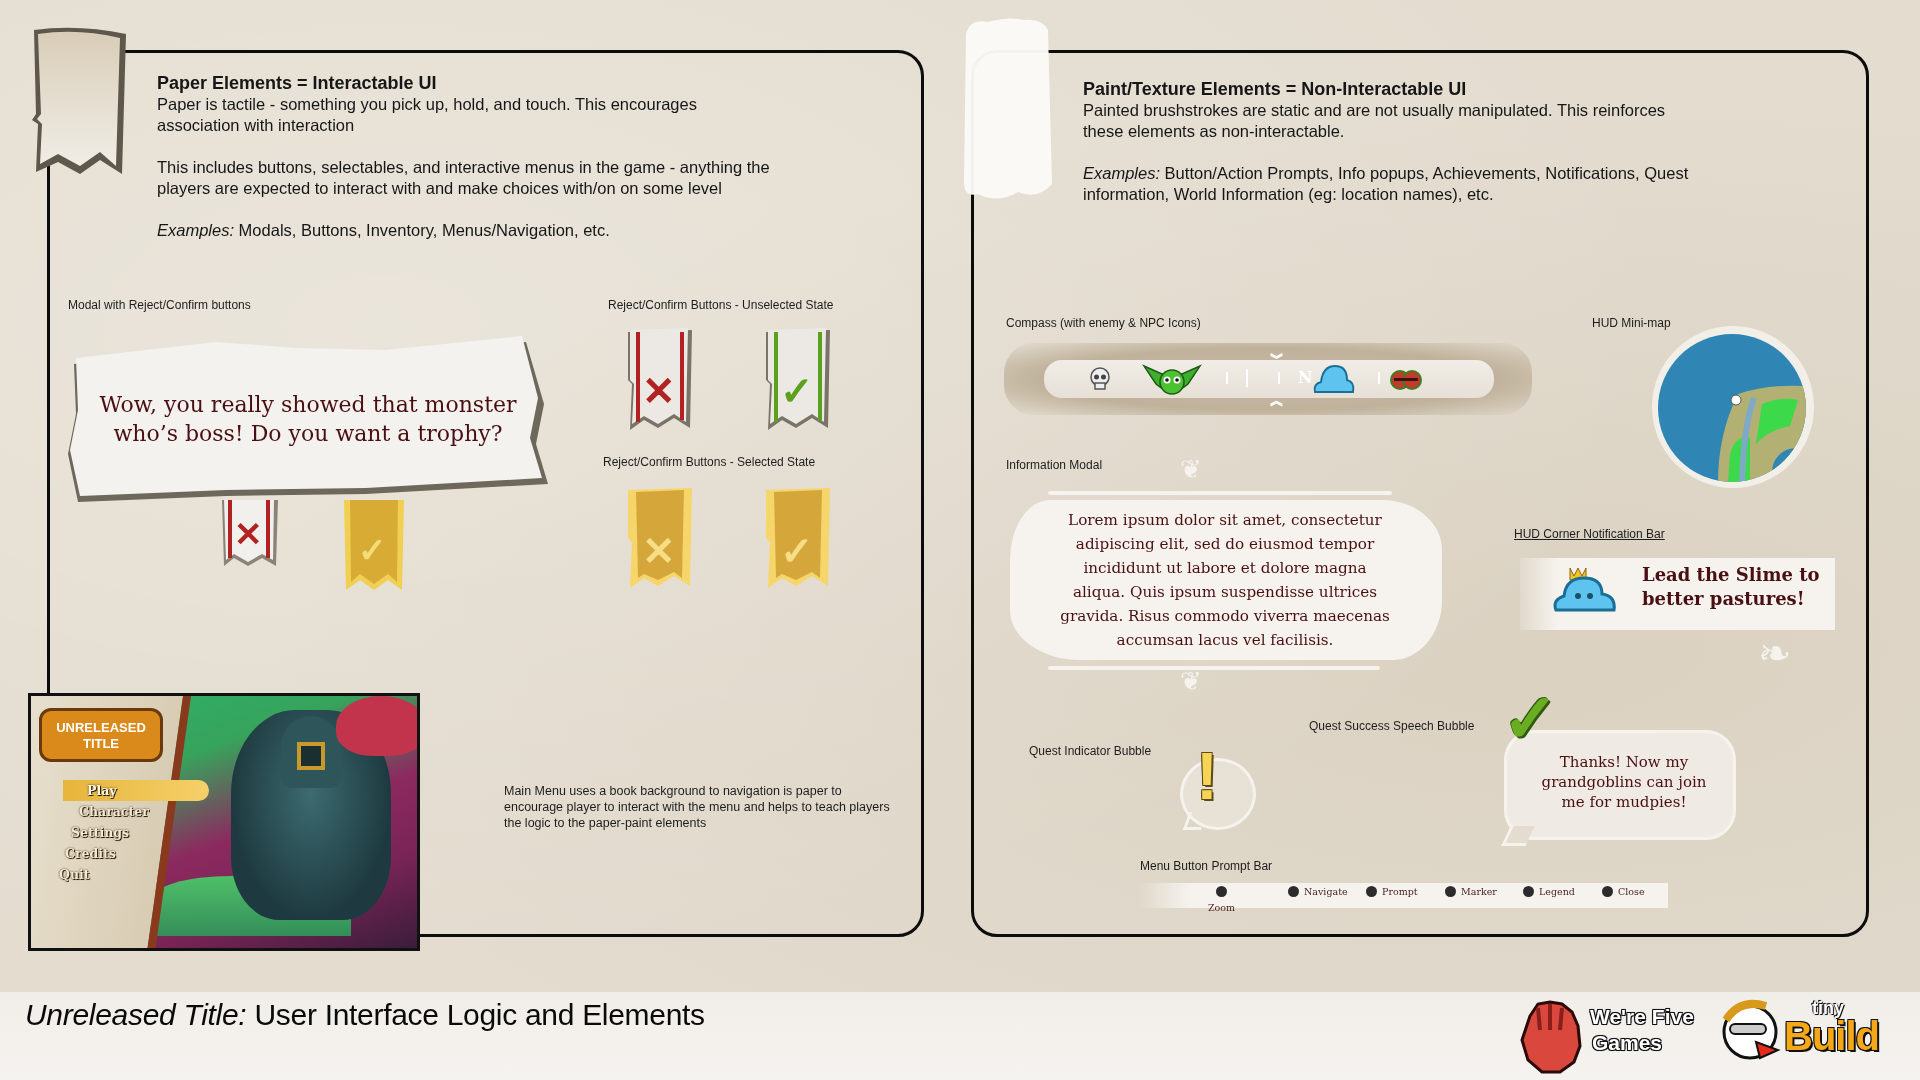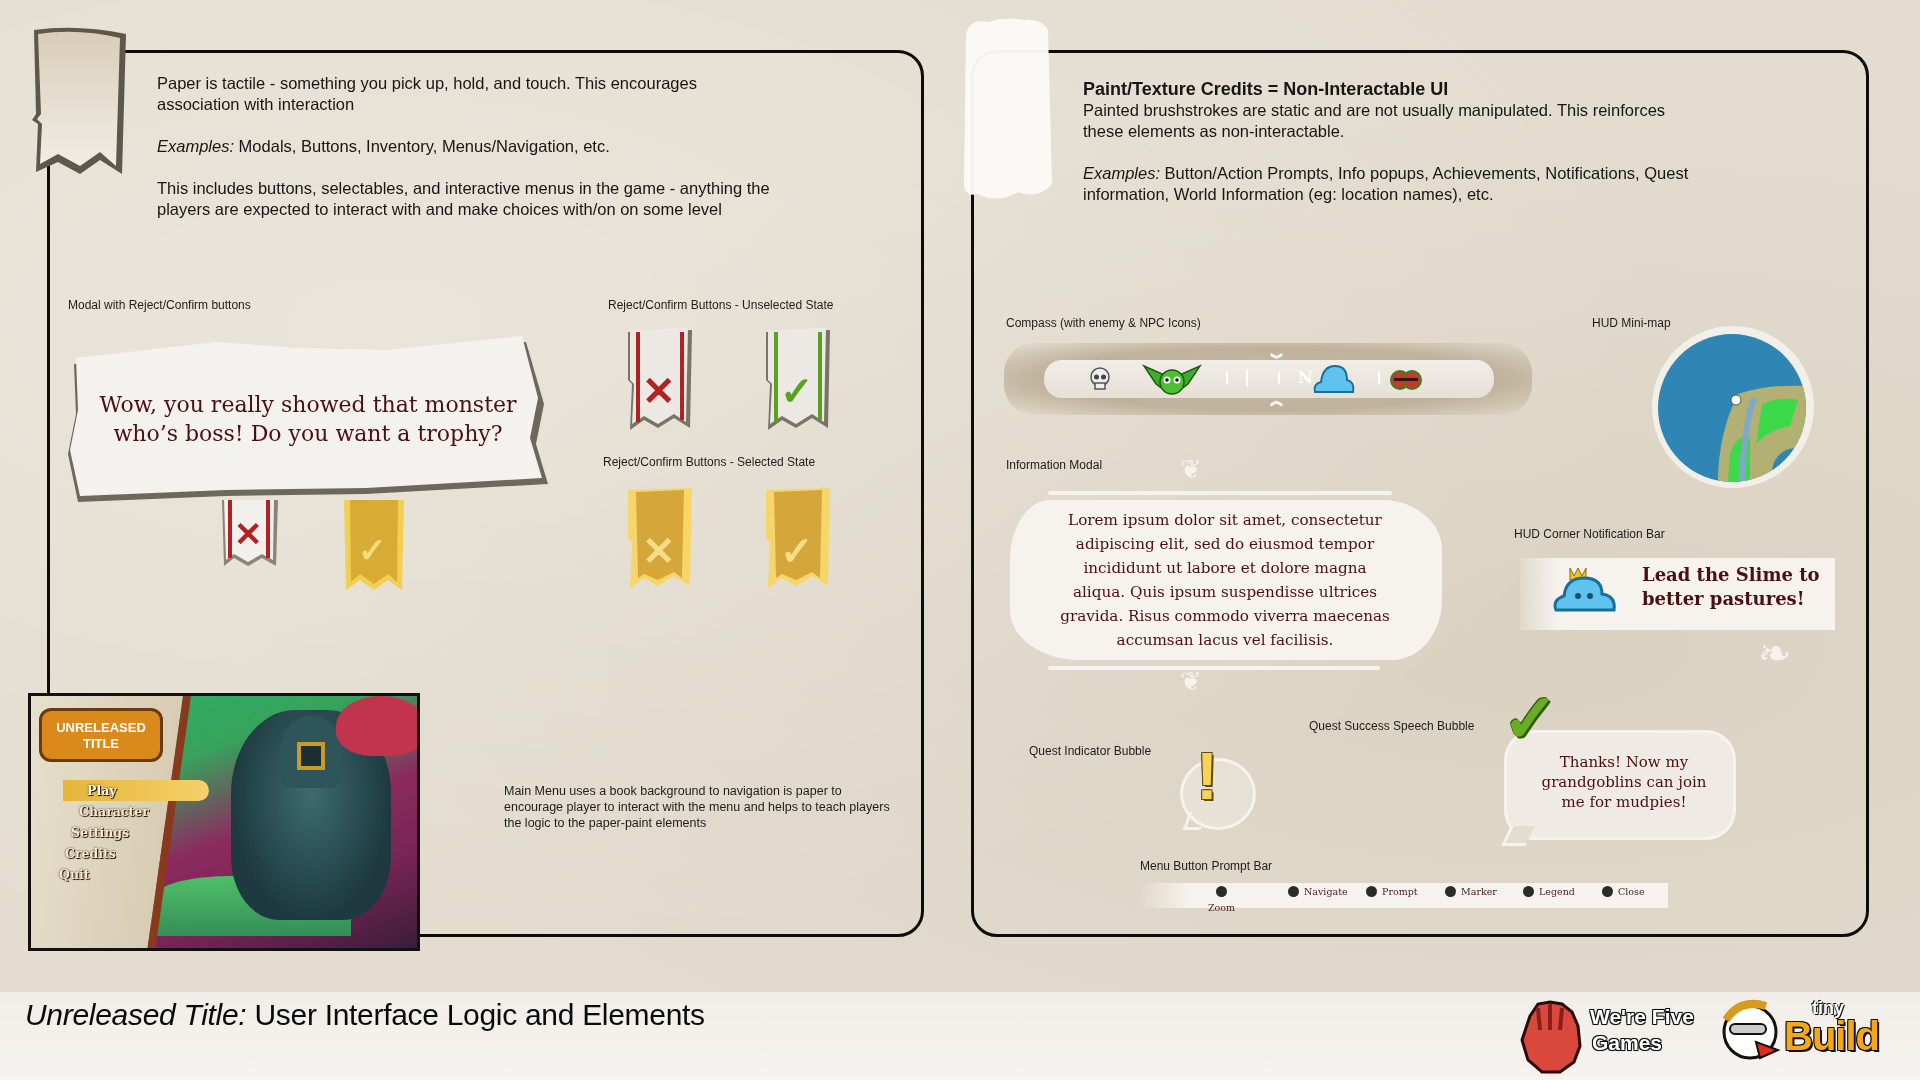--- a/index.html
+++ b/index.html
@@ -101,23 +101,24 @@
         <stop offset="1" stop-color="#f0ede6"></stop>
       </linearGradient>
     </defs>
 </svg>
 
 <svg class="brush-top" viewBox="0 0 96 190">
   <path d="M8 20 Q12 4 30 8 Q48 2 66 6 Q84 4 90 16 L94 170 Q80 186 60 178 Q40 190 20 180 Q6 184 6 168 Z" fill="#fbfaf7" opacity="0.97"></path>
 </svg>
 
 <div class="heading-block" style="left:157px;top:73px;width:620px;">
+  <div class="h">Paper Elements = Interactable UI</div>
   <p>Paper is tactile - something you pick up, hold, and touch. This encourages association with interaction</p>
+  <p>This includes buttons, selectables, and interactive menus in the game - anything the players are expected to interact with and make choices with/on on some level</p>
   <p><em>Examples:</em><span> Modals, Buttons, Inventory, Menus/Navigation, etc.</span></p>
-  <p>This includes buttons, selectables, and interactive menus in the game - anything the players are expected to interact with and make choices with/on on some level</p>
 </div>
 
 <div class="caption" style="left:68px;top:298px;">Modal with Reject/Confirm buttons</div>
 <svg class="modal-scroll" viewBox="0 0 484 172">
   <path d="M8 30 L150 14 L230 20 L320 22 L460 8 L478 70 L470 110 L482 150 L300 160 L160 162 L12 168 L2 120 L10 80 Z" fill="#6e685c"></path>
   <path d="M10 24 L150 8 L230 14 L320 16 L456 2 L472 64 L464 104 L476 144 L300 154 L160 156 L14 162 L4 116 L12 76 Z" fill="#f4f2ee"></path>
 </svg>
 <div class="modal-text serif maroon">Wow, you really showed that monster who’s boss! Do you want a trophy?</div>
 
 <div class="banner" style="left:218px;top:500px;width:64px;height:68px;">
@@ -185,21 +186,21 @@
     <span class="menu-item selected" style="margin-left:6px;">Play</span>
     <span class="menu-item" style="margin-left:22px;">Character</span>
     <span class="menu-item" style="margin-left:14px;">Settings</span>
     <span class="menu-item" style="margin-left:8px;">Credits</span>
     <span class="menu-item" style="margin-left:2px;">Quit</span>
   </div>
 </div>
 <div class="menu-desc">Main Menu uses a book background to navigation is paper to encourage player to interact with the menu and helps to teach players the logic to the paper-paint elements</div>
 
 <div class="heading-block" style="left:1083px;top:79px;width:620px;">
-  <div class="h">Paint/Texture Credits = Non-Interactable UI</div>
+  <div class="h">Paint/Texture Elements = Non-Interactable UI</div>
   <p>Painted brushstrokes are static and are not usually manipulated. This reinforces these elements as non-interactable.</p>
   <p><em>Examples:</em><span> Button/Action Prompts, Info popups, Achievements, Notifications, Quest information, World Information (eg: location names), etc.</span></p>
 </div>
 
 <div class="caption" style="left:1006px;top:316px;">Compass (with enemy &amp; NPC Icons)</div>
 <div class="compass"></div>
 <div class="compass-strip"></div>
 <div class="tick" style="left:1226px;"></div>
 <div class="tick" style="left:1246px;height:18px;top:369px;"></div>
 <div class="tick" style="left:1278px;"></div>
@@ -252,21 +253,21 @@
 </div>
 
 <div class="caption" style="left:1006px;top:458px;">Information Modal</div>
 <div class="swirl" style="left:1180px;top:456px;">❦</div>
 <div class="info-line" style="left:1048px;top:491px;width:344px;"></div>
 <div class="info-brush"></div>
 <div class="info-text serif maroon">Lorem ipsum dolor sit amet, consectetur adipiscing elit, sed do eiusmod tempor incididunt ut labore et dolore magna aliqua. Quis ipsum suspendisse ultrices gravida. Risus commodo viverra maecenas accumsan lacus vel facilisis.</div>
 <div class="info-line" style="left:1048px;top:666px;width:332px;"></div>
 <div class="swirl" style="left:1180px;top:668px;">❦</div>
 
-<div class="caption" style="left:1514px;top:527px;">HUD Corner Notification Bar</div>
+<div class="caption" style="left:1514px;top:527px;text-decoration:underline;">HUD Corner Notification Bar</div>
 <div class="notif"></div>
 <div class="notif-line"></div>
 <div class="abs" style="left:1552px;top:564px;">
   <svg width="70" height="52" viewBox="0 0 70 52">
       <path d="M18 4 L22 12 L26 4 L30 12 L34 4 L34 16 L18 16 Z" fill="#f2c424" stroke="#8a6a0c" stroke-width="1"></path>
       <path d="M4 46 Q0 36 12 32 Q14 14 32 14 Q50 14 50 30 Q64 32 62 46 Z" fill="#5ec4ef" stroke="#1a6f96" stroke-width="3"></path>
       <circle cx="26" cy="32" r="3" fill="#1a4f6a"></circle>
       <circle cx="38" cy="32" r="3" fill="#1a4f6a"></circle>
     </svg>
 </div>

